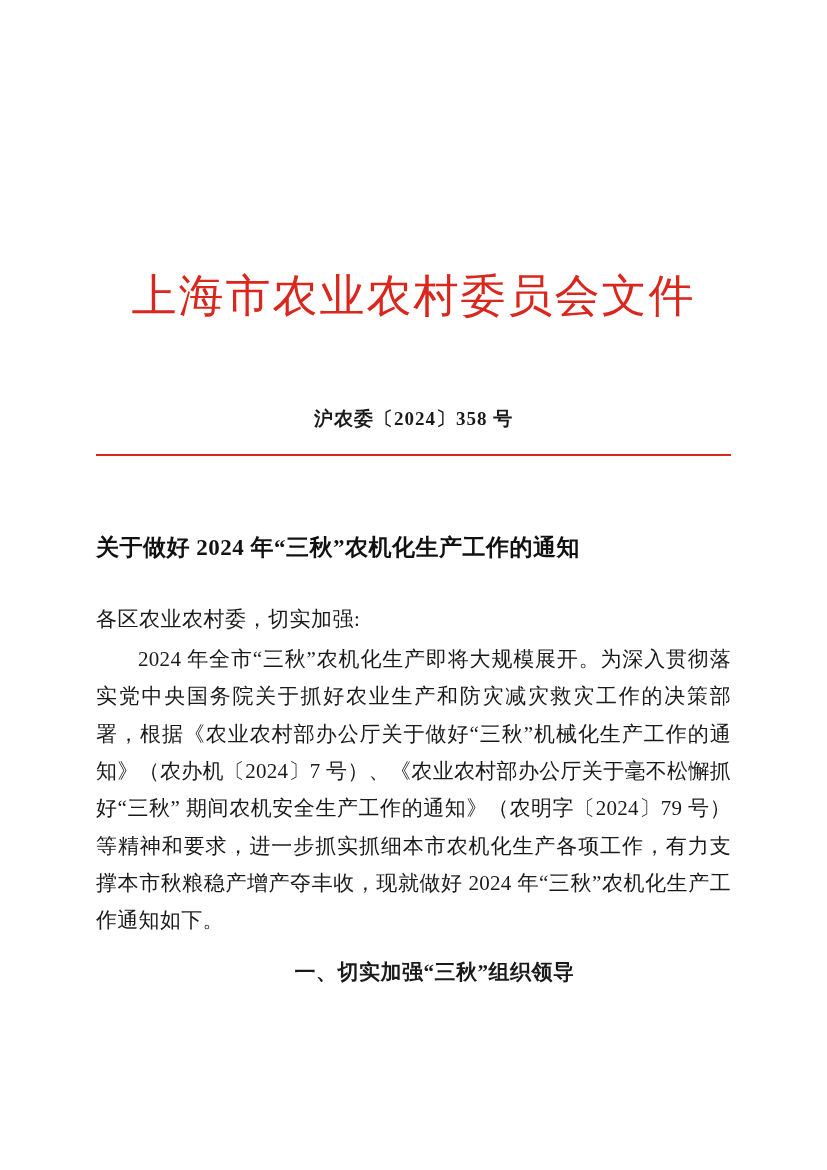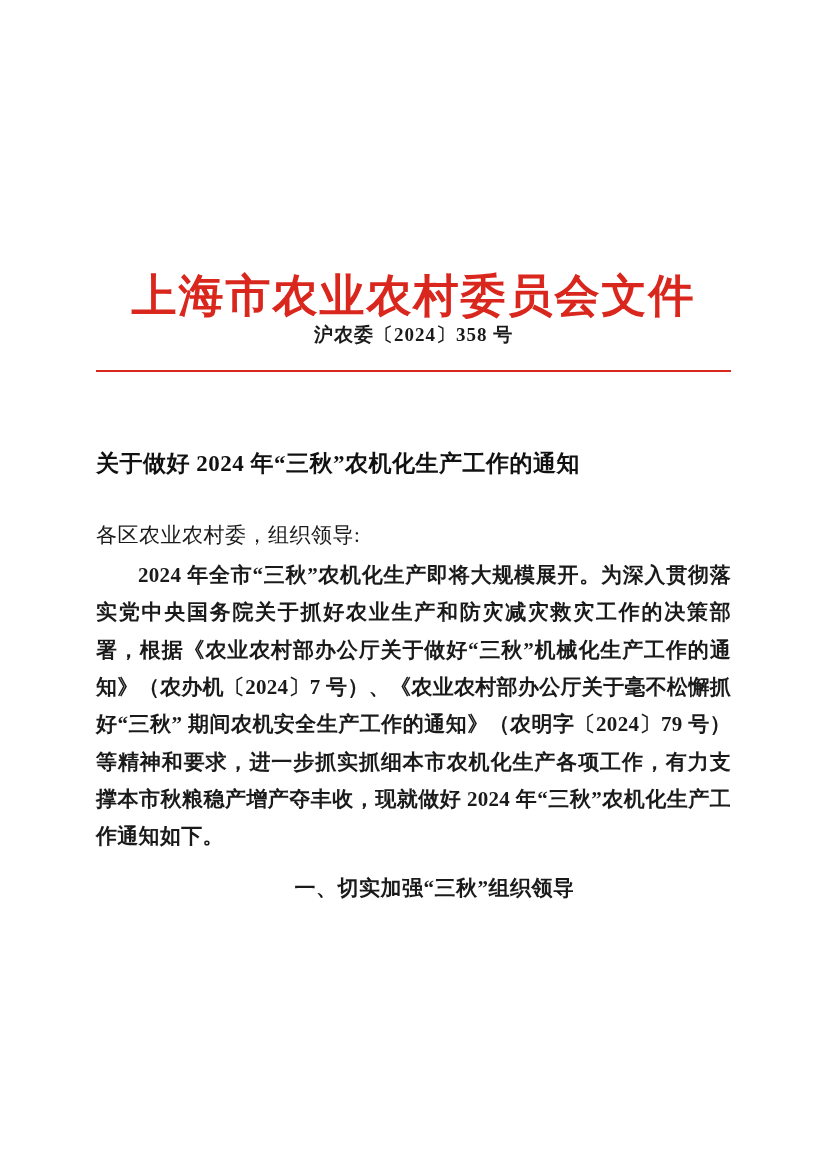--- a/index.html
+++ b/index.html
@@ -19,27 +19,28 @@
     width: 827px;
     height: 1170px;
     box-sizing: border-box;
     padding: 0 96px;
   }
   .masthead {
     margin-top: 270px;
     text-align: center;
     color: #d9271e;
     font-family: "DejaVu Serif", "Liberation Serif", serif;
-    font-weight: bold;
+    font-weight: normal;
     font-size: 45px;
     letter-spacing: 2px;
     line-height: 1.15;
     white-space: nowrap;
   }
   .doc-number {
+    margin-top: 84px;
     text-align: center;
     font-size: 19px;
     font-weight: bold;
     letter-spacing: 1px;
     color: #1a1a1a;
   }
   .red-rule {
     margin-top: 22px;
     height: 2px;
     background: #d9271e;
@@ -58,21 +59,20 @@
     letter-spacing: 0.5px;
   }
   .body-para {
     margin-top: 8px;
     font-size: 21px;
     line-height: 1.78;
     text-align: justify;
     text-justify: inter-ideograph;
     text-indent: 2em;
     letter-spacing: 0.3px;
-    font-weight: bold;
   }
   .section-heading {
     margin-top: 18px;
     font-size: 21px;
     font-weight: bold;
     text-indent: 2em;
     letter-spacing: 0.5px;
     text-align: center;
   }
 </style>
@@ -82,19 +82,19 @@
 <div class="page">
 
   <div class="masthead">上海市农业农村委员会文件</div>
 
   <div class="doc-number">沪农委〔2024〕358 号</div>
 
   <div class="red-rule"></div>
 
   <div class="doc-title">关于做好 2024 年“三秋”农机化生产工作的通知</div>
 
-  <div class="salutation">各区农业农村委，组织领导:</div>
+  <div class="salutation">各区农业农村委，切实加强:</div>
 
   <div class="body-para">2024 年全市“三秋”农机化生产即将大规模展开。为深入贯彻落实党中央国务院关于抓好农业生产和防灾减灾救灾工作的决策部署，根据《农业农村部办公厅关于做好“三秋”机械化生产工作的通知》（农办机〔2024〕7 号）、《农业农村部办公厅关于毫不松懈抓好“三秋” 期间农机安全生产工作的通知》（农明字〔2024〕79 号）等精神和要求，进一步抓实抓细本市农机化生产各项工作，有力支撑本市秋粮稳产增产夺丰收，现就做好 2024 年“三秋”农机化生产工作通知如下。</div>
 
   <div class="section-heading">一、切实加强“三秋”组织领导</div>
 
 </div>
 
 </body></html>

